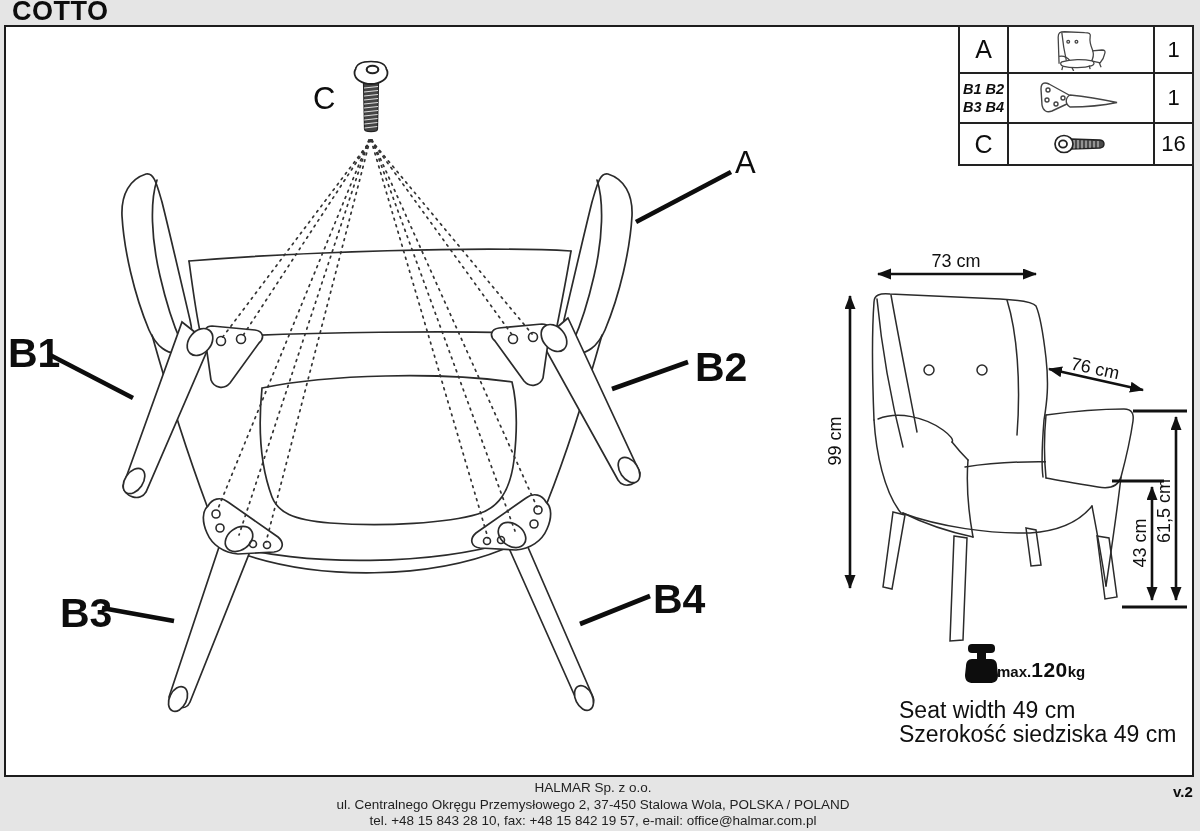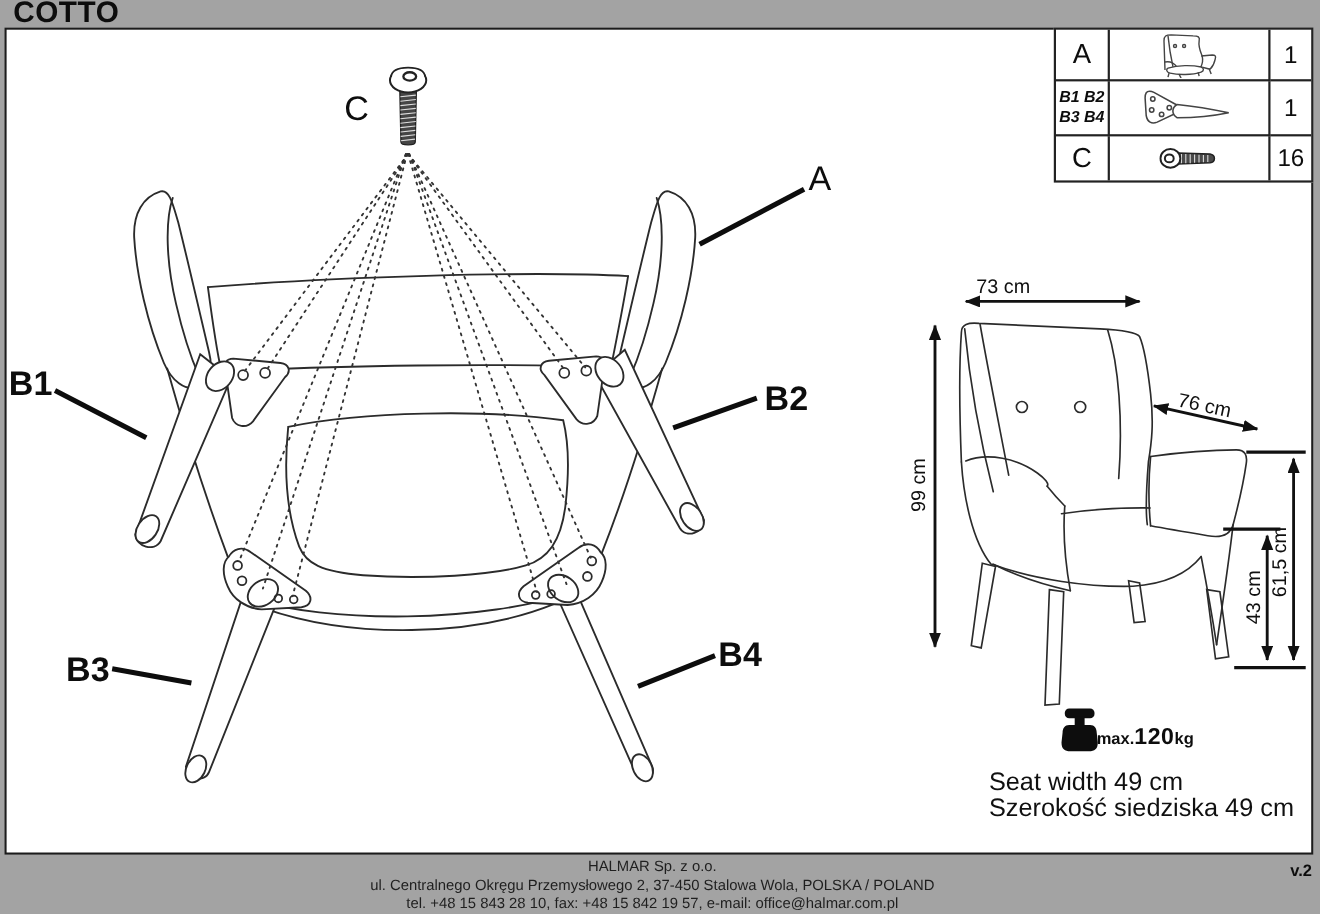--- a/index.html
+++ b/index.html
@@ -1,26 +1,26 @@
 <!DOCTYPE html>
 <html><head>
 <meta charset="utf-8">
 <style>
   * { margin:0; padding:0; box-sizing:border-box; }
   html,body { background:#ffffff; }
   body { font-family:"Liberation Sans", sans-serif; color:#111; }
-  .page { position:relative; width:1200px; height:831px; background:#a3a3a3; overflow:hidden; }
+  .page { position:relative; width:1200px; height:831px; background:#e5e5e5; overflow:hidden; }
   .title { position:absolute; left:12px; top:-4px; font-size:27px; font-weight:bold; letter-spacing:.5px; color:#0d0d0d; }
   .main-box { position:absolute; left:4px; top:25px; width:1190px; height:752px; border:2px solid #1c1c1c; background:#fff; }
   svg.art { position:absolute; left:0; top:0; width:1200px; height:831px; }
 
   
   .plabel { position:absolute; color:#0d0d0d; line-height:1; }
   .plabel.thin { font-size:31px; font-weight:400; }
-  .plabel.heavy { font-size:31px; font-weight:bold; }
+  .plabel.heavy { font-size:41px; font-weight:bold; }
 
   
   .dim { position:absolute; font-size:18px; color:#101010; white-space:nowrap; transform:translate(-50%,-50%); }
   .dim.vert { transform:translate(-50%,-50%) rotate(-90deg); }
   .dim.diag { transform:translate(-50%,-50%) rotate(12deg); }
 
   
   .parts-table { position:absolute; left:958px; top:25px; width:236px; height:141px; border:2px solid #222; display:grid; grid-template-columns:49px 146px 1fr; grid-template-rows:47px 50px 1fr; background:#fff; }
   .pt-cell { border-right:2px solid #222; border-bottom:2px solid #222; display:flex; align-items:center; justify-content:center; flex-direction:column; }
   .pt-cell:nth-child(3n) { border-right:none; }
@@ -204,21 +204,21 @@
     </g>
   </svg>
 
   <div class="plabel thin" style="left:313px; top:83px;">C</div>
   <div class="plabel thin" style="left:735px; top:147px;">A</div>
   <div class="plabel heavy" style="left:8px;   top:333px;">B1</div>
   <div class="plabel heavy" style="left:695px; top:347px;">B2</div>
   <div class="plabel heavy" style="left:60px;  top:593px;">B3</div>
   <div class="plabel heavy" style="left:653px; top:579px;">B4</div>
 
-  <div class="dim" style="left:912px;  top:261px;text-align:right;">73 cm</div>
+  <div class="dim" style="left:956px;  top:261px;text-align:right;">73 cm</div>
   <div class="dim vert" style="left:835px;  top:441px;">99 cm</div>
   <div class="dim diag" style="left:1095px; top:369px;">76 cm</div>
   <div class="dim vert" style="left:1140px; top:543px;">43 cm</div>
   <div class="dim vert" style="left:1164px; top:511px;">61,5 cm</div>
 
   <div class="parts-table">
     <div class="pt-cell">
         <span class="pt-label">A</span>
       </div>
     <div class="pt-cell">

